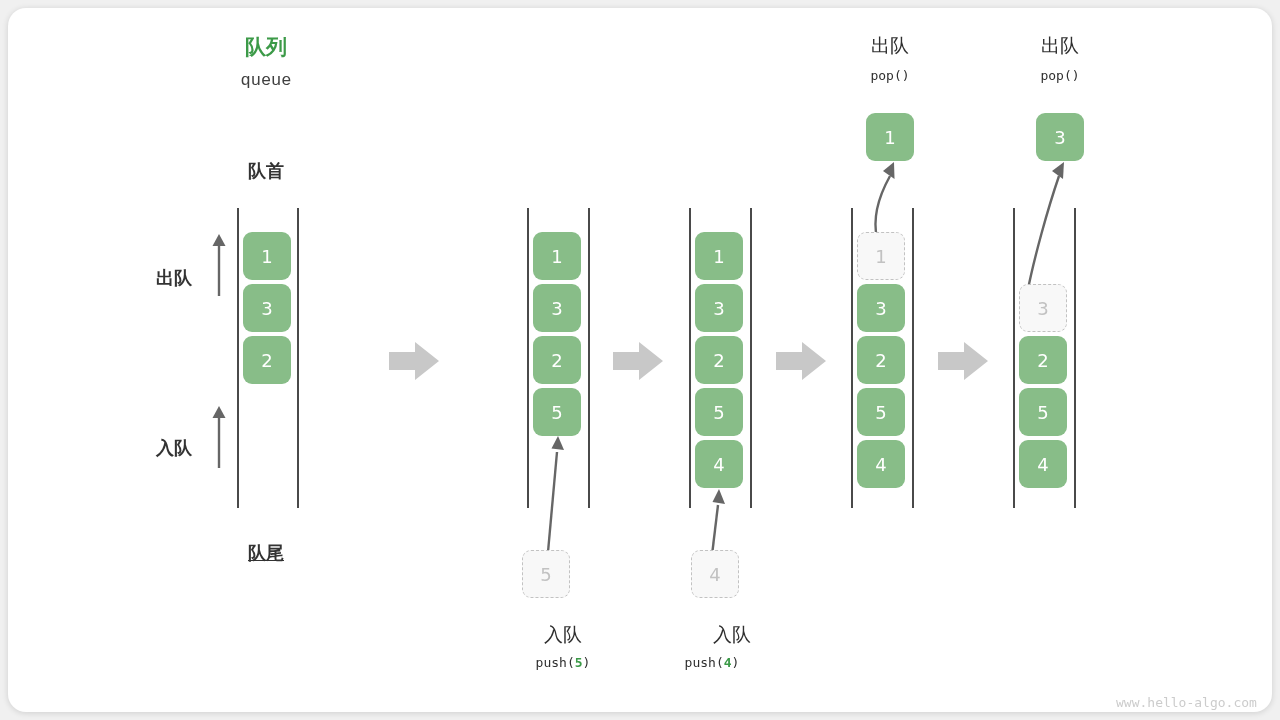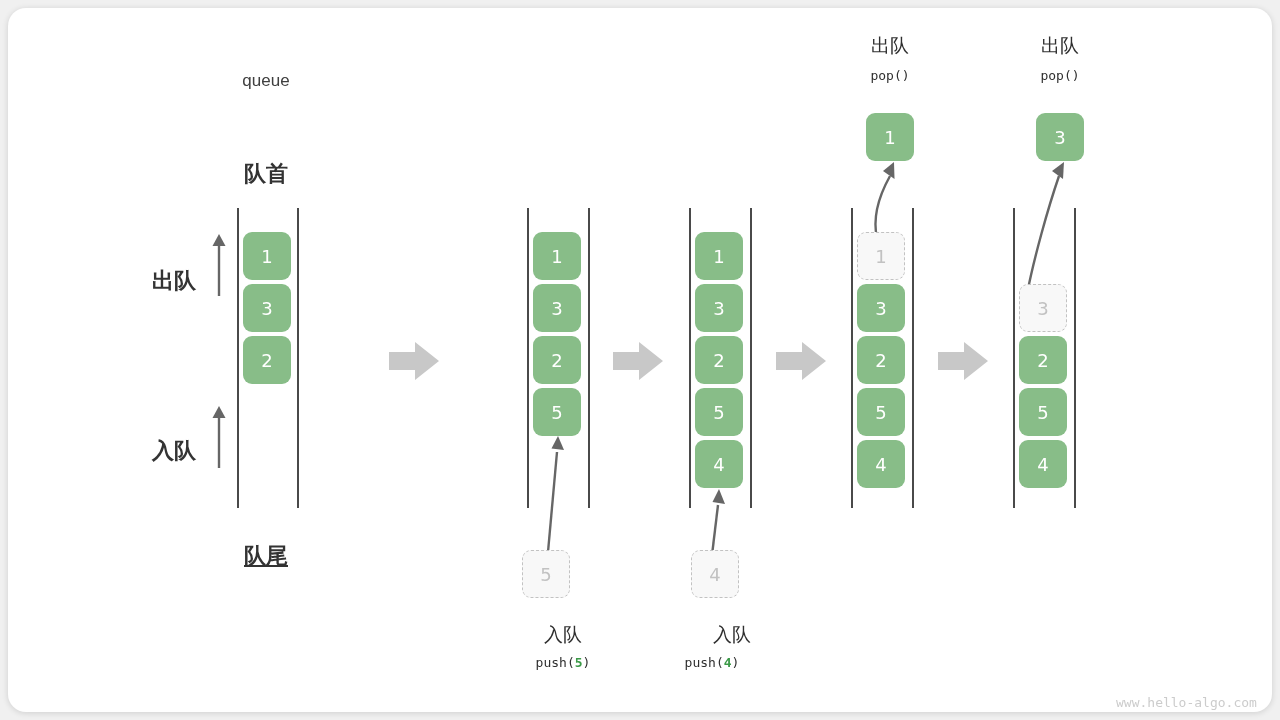--- a/index.html
+++ b/index.html
@@ -26,30 +26,30 @@
   
   .title-cn {
     font-family: "DejaVu Sans", "Liberation Sans", sans-serif;
     font-weight: bold;
     font-size: 21px;
     color: #3c9a48;
     text-align: center;
     white-space: nowrap;
   }
   .title-en {
-    font-family: Liberation Sans, sans-serif;
+    font-family: Liberation Mono, monospace;
     font-size: 17px;
     color: #3f3f3f;
     text-align: center;
     white-space: nowrap;
   }
   .label-cn {
     font-family: "DejaVu Sans", "Liberation Sans", sans-serif;
     font-weight: bold;
-    font-size: 22px;
+    font-size: 18px;
     color: #333333;
     text-align: center;
     white-space: nowrap;
   }
   .op-cn {
     font-family: "DejaVu Sans", "Liberation Sans", sans-serif;
     font-size: 19px;
     color: #2f2f2f;
     text-align: center;
     white-space: nowrap;
@@ -93,20 +93,21 @@
     background: #4a4a4a;
   }
   svg { overflow: visible; }
 </style>
 </head>
 <body>
 
 <div id="canvas">
   <div id="card"></div>
 
+  <div class="abs title-cn" style="left:196px; top:33px; width:140px;">队列</div>
   <div class="abs title-en" style="left:196px; top:71px; width:140px;">queue</div>
 
   <div class="abs label-cn" style="left:196px; top:159px; width:140px;">队首</div>
   <div class="abs label-cn" style="left:196px; top:541px; width:140px;text-decoration:underline;">队尾</div>
 
   <div class="abs label-cn" style="left:143px; top:266px; width:62px;">出队</div>
   <div class="abs label-cn" style="left:143px; top:436px; width:62px;">入队</div>
 
   <svg class="abs" style="left:206px; top:232px;" width="26" height="66">
     <line x1="13" y1="64" x2="13" y2="10" stroke="#666666" stroke-width="2.4"></line>

